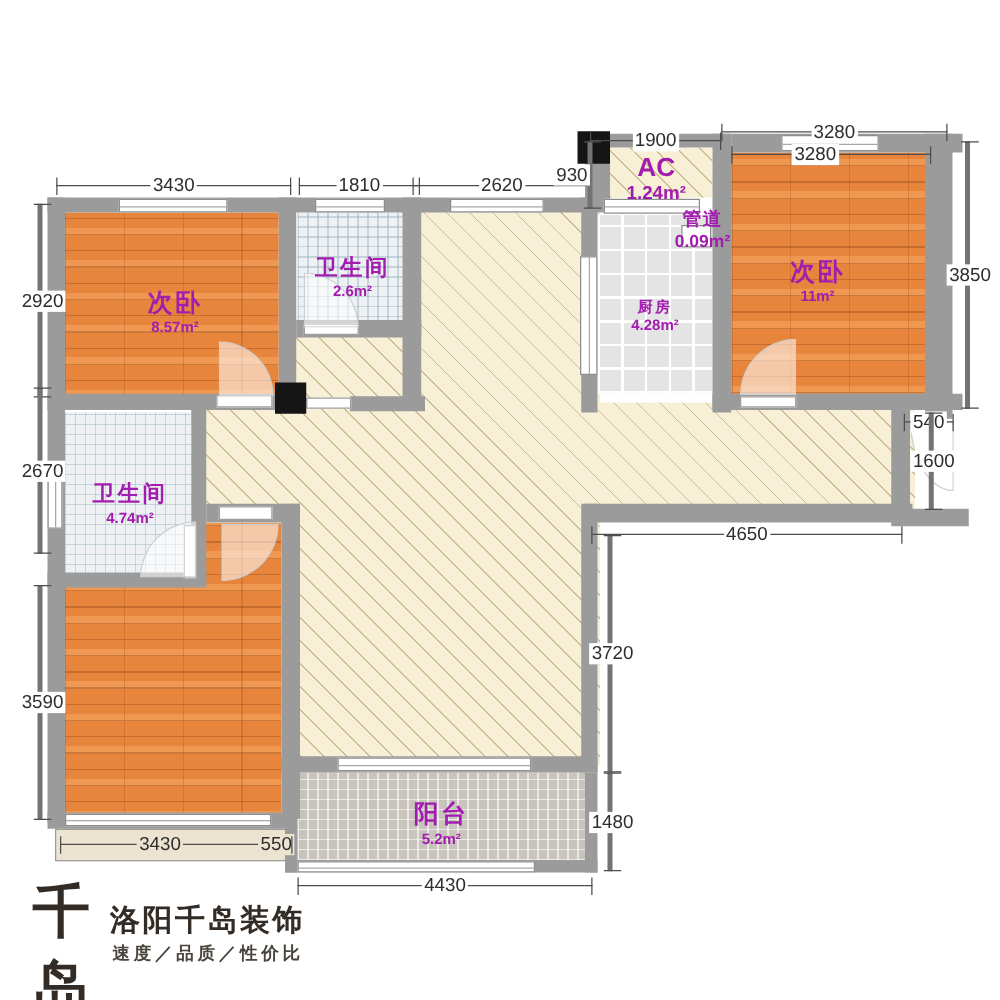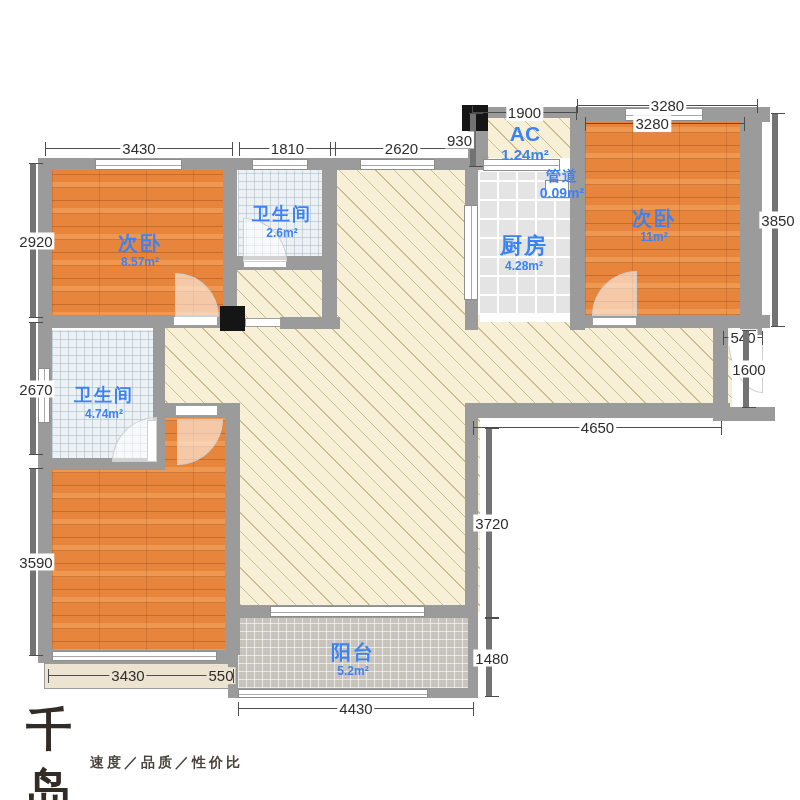--- a/index.html
+++ b/index.html
@@ -31,29 +31,29 @@
   .bay{background:#ece4d1;border:1px solid #9b9b9b;box-sizing:border-box;}
   
   .win{position:absolute;background:#fff;border:1px solid #8d8d8d;box-sizing:border-box;}
   .win.h::after{content:"";position:absolute;left:0;right:0;top:50%;height:1px;background:#a8a8a8;}
   .win.v::after{content:"";position:absolute;top:0;bottom:0;left:50%;width:1px;background:#a8a8a8;}
   .leaf{position:absolute;background:#fff;border:1px solid #9e9e9e;box-sizing:border-box;}
   .blk{position:absolute;background:#151515;}
   .duct{position:absolute;background:#fff;border:1px solid #8d8d8d;box-sizing:border-box;}
   .arc{position:absolute;background:rgba(255,255,255,.55);border:1px solid #cfcfcf;box-sizing:border-box;}
   
-  .rlabel{position:absolute;transform:translate(-50%,-50%);text-align:center;color:#3b82f6;
+  .rlabel{position:absolute;transform:translate(-50%,-50%);text-align:center;color:#a21caf;
     font-weight:bold;white-space:nowrap;line-height:1.2;}
   .rname{display:block;font-size:20px;letter-spacing:2px;}
   .rarea{display:block;font-size:12px;letter-spacing:0;}
   
   .dimh{position:absolute;height:0;border-top:1px solid #4d4d4d;}
   .dimh::before,.dimh::after{content:"";position:absolute;top:-7px;width:1px;height:14px;background:#4d4d4d;}
   .dimh::before{left:0;} .dimh::after{right:0;}
-  .dimv{position:absolute;width:0;border-left:6px solid #737373;}
+  .dimv{position:absolute;width:0;border-left:4px solid #737373;}
   .dimv::before,.dimv::after{content:"";position:absolute;left:-7px;width:14px;height:1px;background:#4d4d4d;}
   .dimv::before{top:0;} .dimv::after{bottom:0;}
   .dlbl{position:absolute;font-size:15px;color:#2e2e2e;background:#fff;padding:0 2px;white-space:nowrap;}
   .dimh>.dlbl{left:50%;top:0;transform:translate(-50%,-52%);}
   .dimv>.dlbl{left:0;top:50%;transform:translate(-50%,-50%);}
   .dlbl.strip{background:#ece4d1;}
   
   #logo{position:absolute;left:26px;top:698px;width:260px;height:90px;color:#332c26;}
   #logo .mark{position:absolute;left:0;top:2px;width:66px;height:72px;font-family:"Liberation Serif","DejaVu Serif",serif;}
   #logo .mark .zi{font-size:46px;font-weight:bold;letter-spacing:-6px;line-height:1.3;}
@@ -146,21 +146,21 @@
     </div>
   <div class="rlabel" style="left:104px;top:403px;">
     <span class="rname" style="font-size:18px;">卫生间</span>
     <span class="rarea">4.74m²</span>
     </div>
   <div class="rlabel" style="left:353px;top:659px;">
     <span class="rname">阳台</span>
     <span class="rarea">5.2m²</span>
     </div>
   <div class="rlabel" style="left:524px;top:253px;">
-    <span class="rname" style="font-size:22px;">厨房</span>
+    <span class="rname" style="font-size:12px;">厨房</span>
     <span class="rarea">4.28m²</span>
     </div>
   <div class="rlabel" style="left:525px;top:143px;">
     <span class="rname" style="font-size:21px;letter-spacing:0;">AC</span>
     <span class="rarea" style="font-size:15px;">1.24m²</span>
     </div>
   <div class="rlabel" style="left:562px;top:184px;">
     <span class="rname" style="font-size:15px;letter-spacing:1px;">管道</span>
     <span class="rarea" style="font-size:14px;">0.09m²</span>
     </div>
@@ -214,28 +214,29 @@
     </div>
   <div class="dimv" style="left:486px;top:428px;height:190px;">
       <span class="dlbl">3720</span>
     </div>
   <div class="dimv" style="left:486px;top:618px;height:79px;">
       <span class="dlbl">1480</span>
     </div>
   <div class="dimv" style="left:30px;top:163px;height:155px;">
       <span class="dlbl">2920</span>
     </div>
-  <div class="dimv" style="left:30px;top:322px;height:133px;">
+  <div class="dimv" style="left:30px;top:310px;height:133px;">
       <span class="dlbl">2670</span>
     </div>
   <div class="dimv" style="left:30px;top:468px;height:188px;">
       <span class="dlbl">3590</span>
     </div>
 
   <div id="logo">
     <div class="mark">
       <span class="zi">千岛</span>
       
     </div>
+    <div class="company">洛阳千岛装饰</div>
     <div class="tagline">速度／品质／性价比</div>
   </div>
 
 </div>
 
 </body></html>

